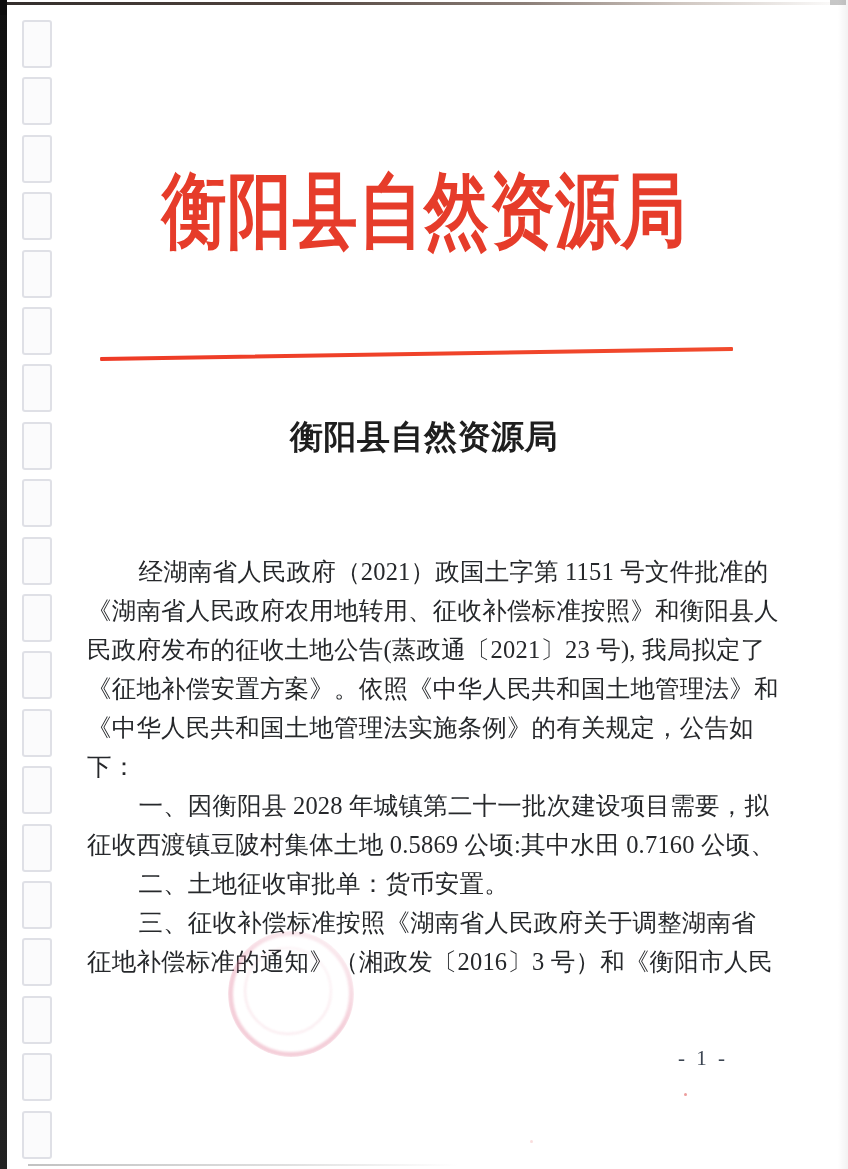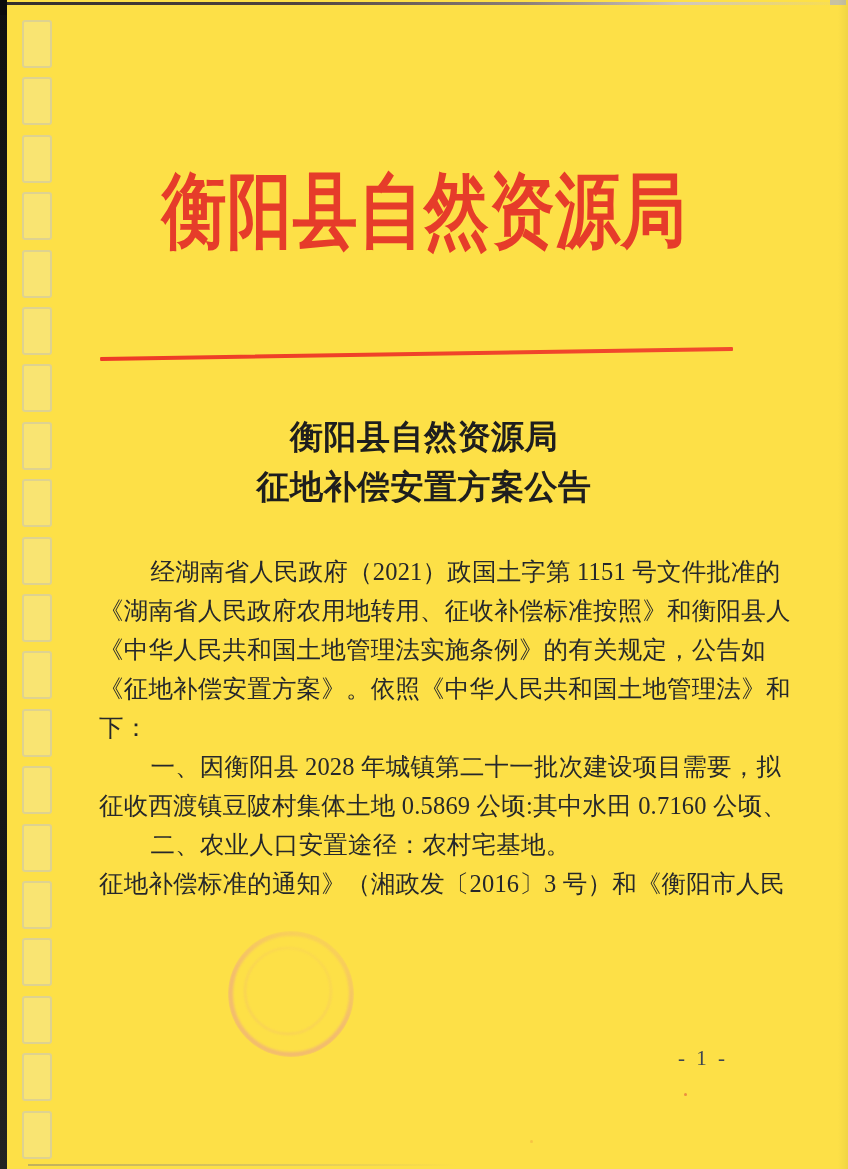--- a/index.html
+++ b/index.html
@@ -1,20 +1,20 @@
 <!DOCTYPE html>
 <html style="--red-title: #e63c2a; --rule-red: #ee3b26; --stamp-pink: #e58ba4;"><head>
 <meta charset="utf-8">
 <style>
   html,body{margin:0;padding:0;background:#9a9a9a;}
   .page{
     position:relative;
     width:848px;height:1169px;
     margin:0 auto;
-    background:#fde047;
+    background:#ffffff;
     overflow:hidden;
     font-family:"Liberation Serif","DejaVu Serif",serif;
   }
   
   .scan-left-strip{
     position:absolute;left:0;top:0;width:7px;height:1169px;
     background:linear-gradient(to bottom,#101010,#1c1c1c 40%,#161616 75%,#232323);
   }
   .scan-top-line{
     position:absolute;left:0;top:2px;height:3px;width:848px;
@@ -61,21 +61,21 @@
     border-radius:1px;
   }
   
   .doc-title{
     position:absolute;left:0;top:412px;width:848px;text-align:center;
     color:#1e1e1e;font-weight:700;font-size:33px;line-height:50px;
     letter-spacing:0.5px;white-space:nowrap;
   }
   
   .body-text{
-    position:absolute;left:99px;top:552px;width:676px;
+    position:absolute;left:87px;top:552px;width:676px;
     font-size:24.5px;line-height:39px;color:#26282b;
     letter-spacing:0.2px;
   }
   .line{white-space:nowrap;height:39px;}
   .line.indent{text-indent:2.1em;}
   
   .stamp{
     position:absolute;left:228px;top:931px;width:116px;height:116px;
     border:5px solid var(--stamp-pink,#e58ba4);
     border-radius:50%;
@@ -133,32 +133,33 @@
       <div class="hole" style="top: 1053.2px;"></div>
       <div class="hole" style="top: 1110.6px;"></div>
     </div>
 
   <div class="letterhead">衡阳县自然资源局</div>
 
   <div class="red-rule"></div>
 
   <div class="doc-title">
     <div>衡阳县自然资源局</div>
-    <div>征地补偿安置方案公告</div>
   </div>
 
   <div class="body-text" id="body-text">
       <div class="line indent">经湖南省人民政府（2021）政国土字第 1151 号文件批准的</div>
       <div class="line">《湖南省人民政府农用地转用、征收补偿标准按照》和衡阳县人</div>
+      <div class="line">民政府发布的征收土地公告(蒸政通〔2021〕23 号), 我局拟定了</div>
+      <div class="line">《征地补偿安置方案》。依照《中华人民共和国土地管理法》和</div>
       <div class="line">《中华人民共和国土地管理法实施条例》的有关规定，公告如</div>
-      <div class="line">《征地补偿安置方案》。依照《中华人民共和国土地管理法》和</div>
       <div class="line">下：</div>
       <div class="line indent">一、因衡阳县 2028 年城镇第二十一批次建设项目需要，拟</div>
       <div class="line">征收西渡镇豆陂村集体土地 0.5869 公顷:其中水田 0.7160 公顷、</div>
-      <div class="line indent">二、农业人口安置途径：农村宅基地。</div>
+      <div class="line indent">二、土地征收审批单：货币安置。</div>
+      <div class="line indent">三、征收补偿标准按照《湖南省人民政府关于调整湖南省</div>
       <div class="line">征地补偿标准的通知》（湘政发〔2016〕3 号）和《衡阳市人民</div>
     </div>
 
   <div class="stamp">
     <div class="stamp-inner"></div>
   </div>
 
   <div class="speck" style="left:684px;top:1093px;"></div>
 
   <div class="speck" style="left:530px;top:1140px;opacity:.35;"></div>

